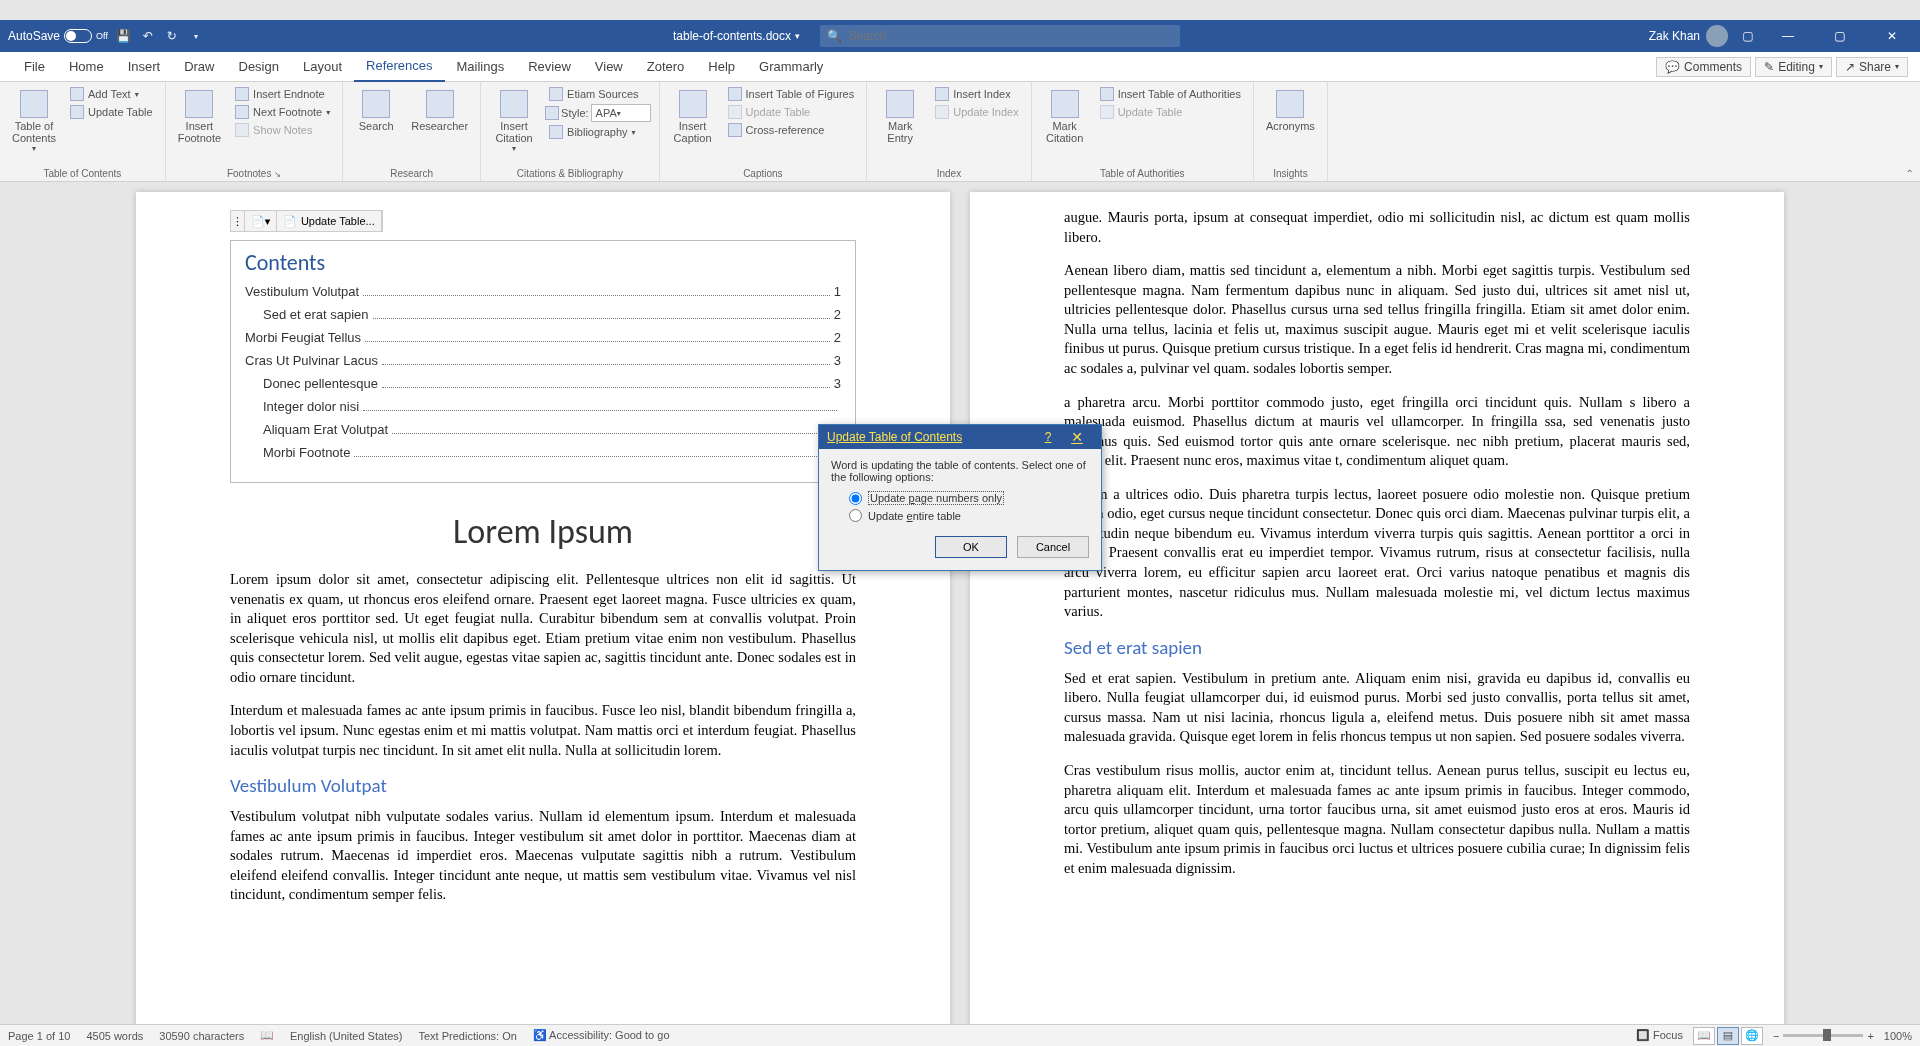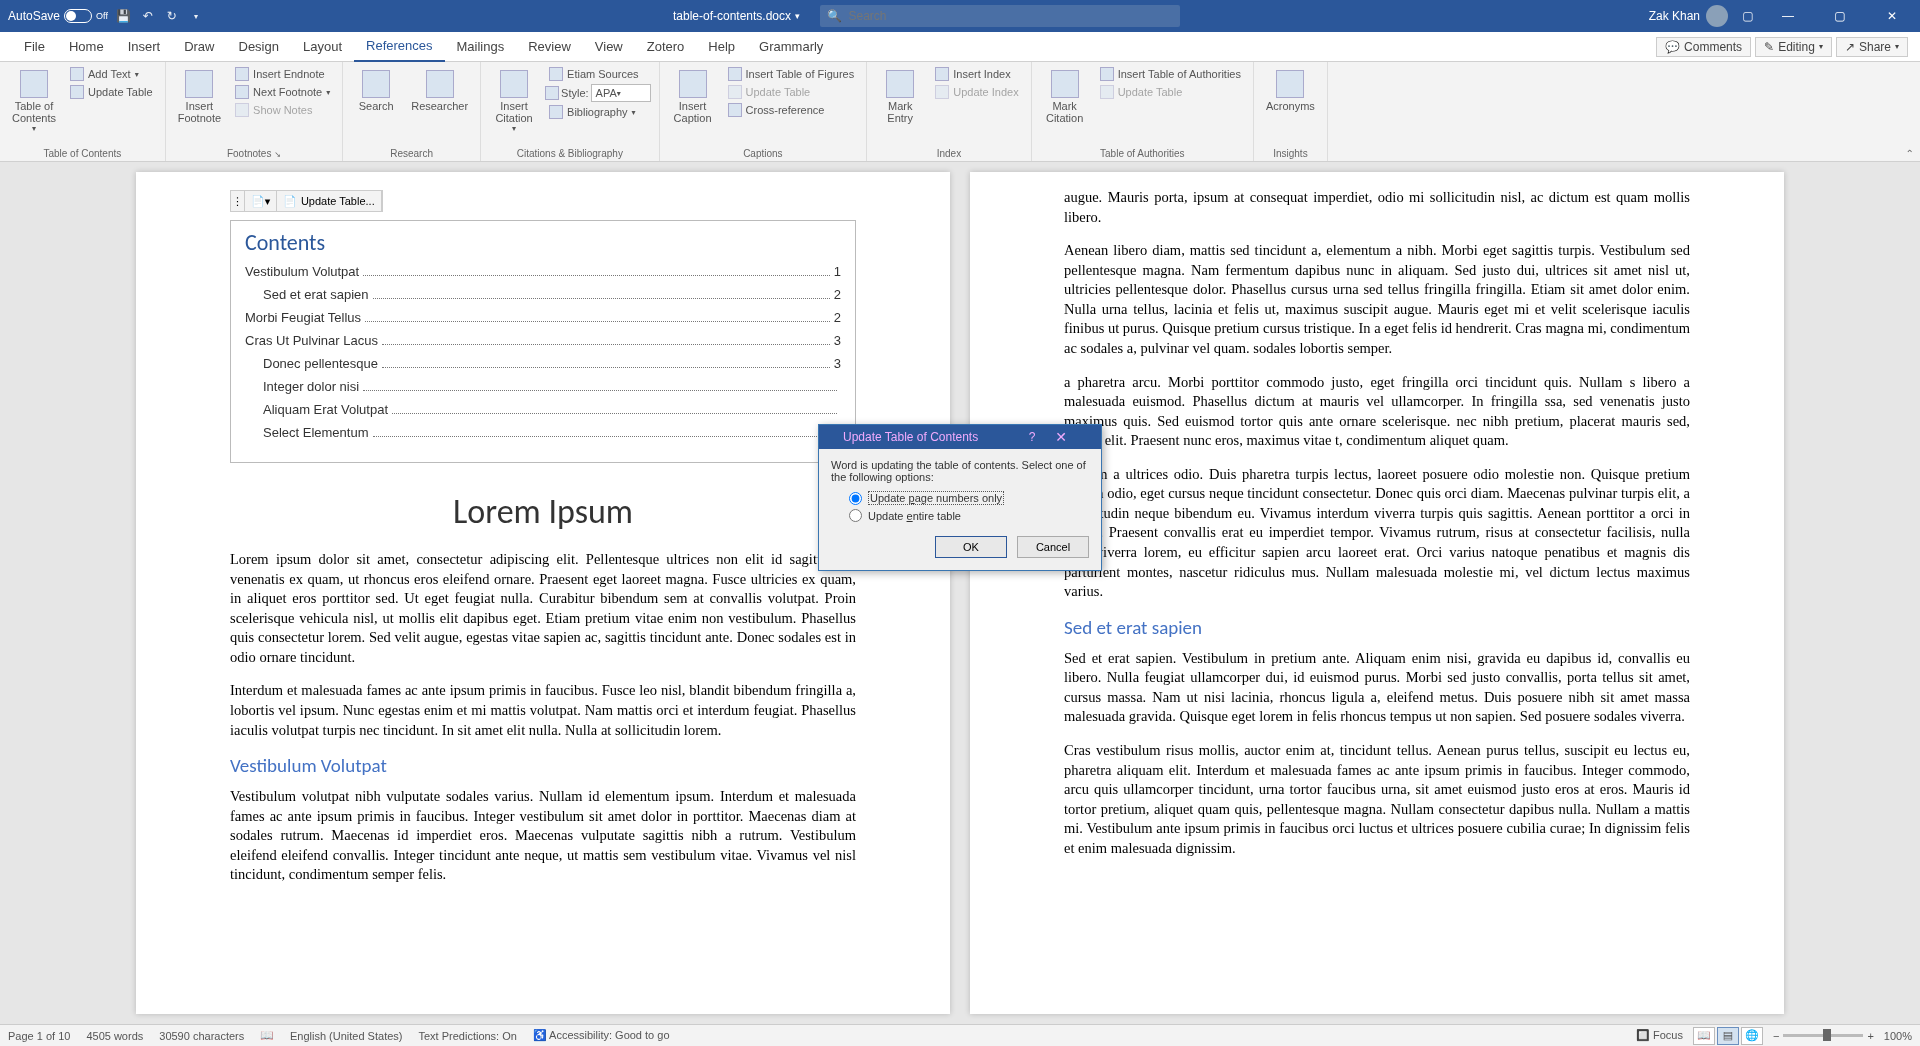--- a/index.html
+++ b/index.html
@@ -1,19 +1,19 @@
 <!DOCTYPE html>
 <html><head>
 <meta charset="utf-8">
 <style>
 * { margin: 0; padding: 0; box-sizing: border-box; font-family: 'Segoe UI', sans-serif; }
 body { background: #e6e6e6; width: 1920px; height: 1046px; overflow: hidden; position: relative; }
 
 
-.title-bar { background: #2b579a; height: 32px; display: flex; align-items: center; color: #fff; font-size: 12px; }
+.title-bar { background: #2b579a; height: 32px; display: flex; align-items: center; color: #fff; font-size: 12px; margin-top: 20px; }
 .title-left { display: flex; align-items: center; gap: 8px; padding-left: 8px; }
 .autosave { display: flex; align-items: center; gap: 4px; }
 .toggle { width: 28px; height: 14px; border: 1px solid #fff; border-radius: 7px; position: relative; }
 .toggle::after { content: ''; position: absolute; width: 10px; height: 10px; background: #fff; border-radius: 50%; top: 1px; left: 1px; }
 .qat-icon { width: 16px; height: 16px; display: inline-flex; align-items: center; justify-content: center; opacity: 0.9; }
 .title-center { flex: 1; display: flex; justify-content: center; gap: 20px; }
 .doc-title { display: flex; align-items: center; gap: 4px; }
 .search-box { background: #4a6fa5; width: 360px; height: 22px; display: flex; align-items: center; padding: 0 8px; gap: 6px; border-radius: 2px; }
 .search-box input { background: transparent; border: none; color: #cfd8e6; font-size: 12px; flex: 1; outline: none; }
 .title-right { display: flex; align-items: center; gap: 12px; padding-right: 8px; }
@@ -58,21 +58,21 @@
 .toc-dots { flex: 1; border-bottom: 1px dotted #777; margin: 0 4px 3px; }
 .toc-page { }
 .toc-indent1 { padding-left: 18px; }
 
 .doc-h1 { text-align: center; font-size: 34px; font-family: Calibri, sans-serif; color: #333; margin: 28px 0 18px; font-weight: 400; }
 .doc-p { font-size: 14.5px; line-height: 1.35; margin-bottom: 14px; text-align: justify; font-family: 'Times New Roman', serif; }
 .doc-h2 { color: #4472c4; font-size: 19px; font-family: Calibri, sans-serif; margin: 14px 0 10px; font-weight: 400; }
 
 
 .dialog { position: absolute; left: 818px; top: 424px; width: 284px; background: #f0f0f0; border: 1px solid #3a76b1; box-shadow: 2px 2px 8px rgba(0,0,0,0.3); font-family: 'Segoe UI', sans-serif; z-index: 100; }
-.dialog-title { background: #2b579a; color: #f0abfc; padding: 4px 24px; font-size: 12px; display: flex; align-items: center; }
+.dialog-title { background: #2b579a; color: #fde047; padding: 4px 8px; font-size: 12px; display: flex; align-items: center; text-decoration: underline; }
 .dialog-title-text { flex: 1; }
 .dialog-help { width: 26px; text-align: center; cursor: pointer; }
 .dialog-close { width: 32px; text-align: center; cursor: pointer; font-size: 14px; }
 .dialog-body { padding: 10px 12px; font-size: 11px; color: #333; }
 .dialog-msg { margin-bottom: 8px; }
 .dialog-rb { display: flex; align-items: center; gap: 6px; margin: 4px 0 4px 18px; }
 .dialog-rb input { margin: 0; }
 .dialog-rb .under { text-decoration: underline; }
 .dialog-rb.sel label { border: 1px dotted #555; padding: 0 1px; }
 .dialog-buttons { display: flex; justify-content: flex-end; gap: 10px; padding: 0 12px 12px; }
@@ -356,21 +356,21 @@
             <span class="toc-text">Integer dolor nisi</span>
             <span class="toc-dots"></span>
             <span class="toc-page"></span>
           </div>
           <div class="toc-row toc-indent1">
             <span class="toc-text">Aliquam Erat Volutpat</span>
             <span class="toc-dots"></span>
             <span class="toc-page"></span>
           </div>
           <div class="toc-row toc-indent1">
-            <span class="toc-text">Select Elementum</span>
+            <span class="toc-text">Morbi Footnote</span>
             <span class="toc-dots"></span>
             <span class="toc-page"></span>
           </div>
         </div>
     </div>
     <div class="doc-h1">Lorem Ipsum</div>
     <p class="doc-p">Lorem ipsum dolor sit amet, consectetur adipiscing elit. Pellentesque ultrices non elit id sagittis. Ut venenatis ex quam, ut rhoncus eros eleifend ornare. Praesent eget laoreet magna. Fusce ultricies ex quam, in aliquet eros porttitor sed. Ut eget feugiat nulla. Curabitur bibendum sem at convallis volutpat. Proin scelerisque vehicula nisl, ut mollis elit dapibus eget. Etiam pretium vitae enim non vestibulum. Phasellus quis consectetur lorem. Sed velit augue, egestas vitae sapien ac, sagittis tincidunt ante. Donec sodales est in odio ornare tincidunt.</p>
     <p class="doc-p">Interdum et malesuada fames ac ante ipsum primis in faucibus. Fusce leo nisl, blandit bibendum fringilla a, lobortis vel ipsum. Nunc egestas enim et mi mattis volutpat. Nam mattis orci et interdum feugiat. Phasellus iaculis volutpat turpis nec tincidunt. In sit amet elit nulla. Nulla at sollicitudin lorem.</p>
     <div class="doc-h2">Vestibulum Volutpat</div>
     <p class="doc-p">Vestibulum volutpat nibh vulputate sodales varius. Nullam id elementum ipsum. Interdum et malesuada fames ac ante ipsum primis in faucibus. Integer vestibulum sit amet dolor in porttitor. Maecenas diam at sodales rutrum. Maecenas id imperdiet eros. Maecenas vulputate sagittis nibh a rutrum. Vestibulum eleifend eleifend convallis. Integer tincidunt ante neque, ut mattis sem vestibulum vitae. Vivamus vel nisl tincidunt, condimentum semper felis.</p>

